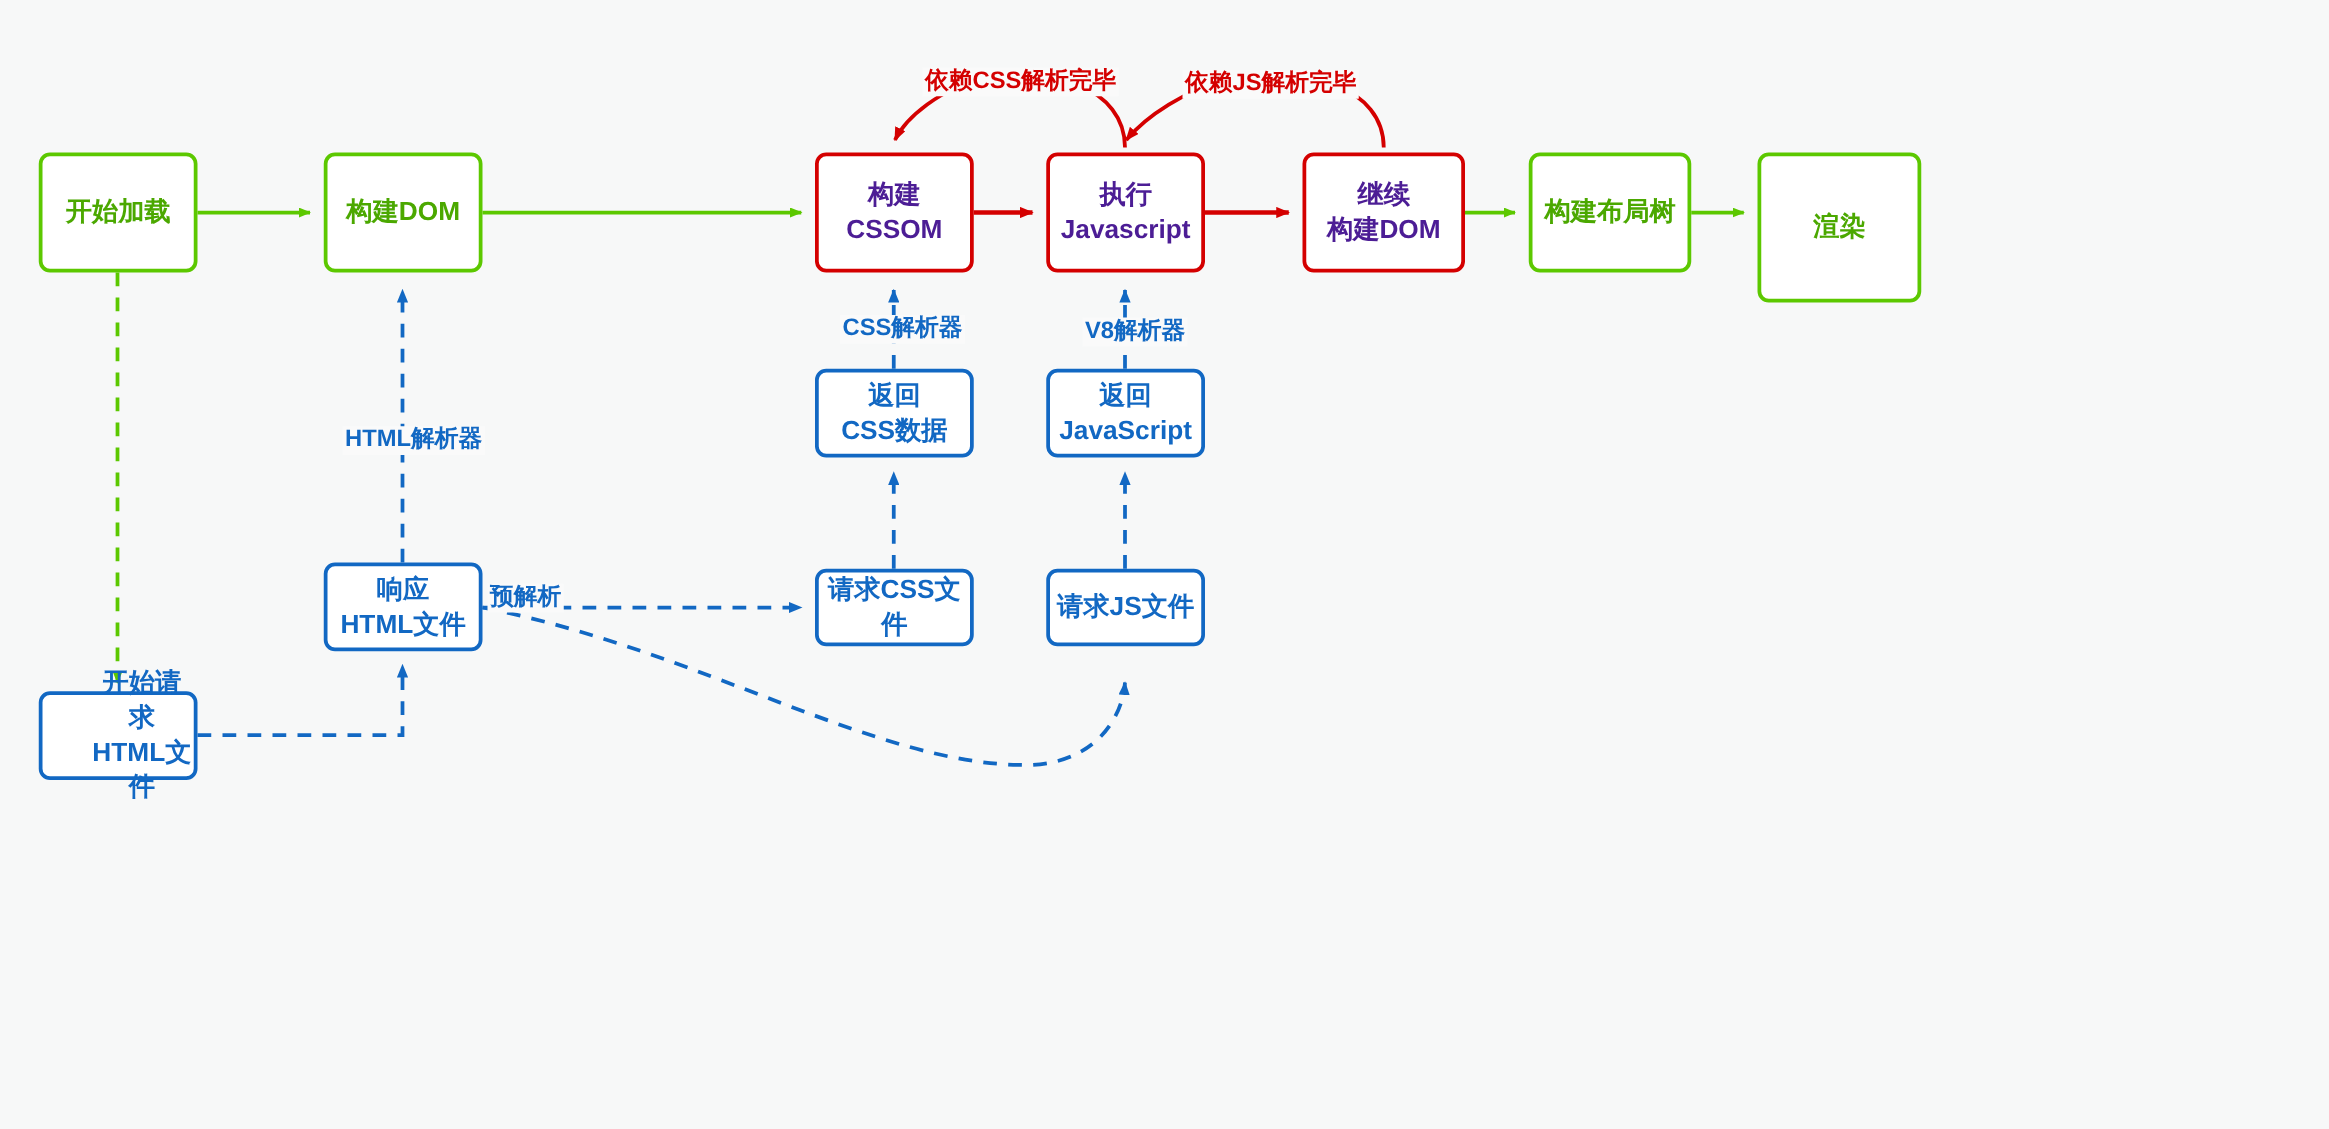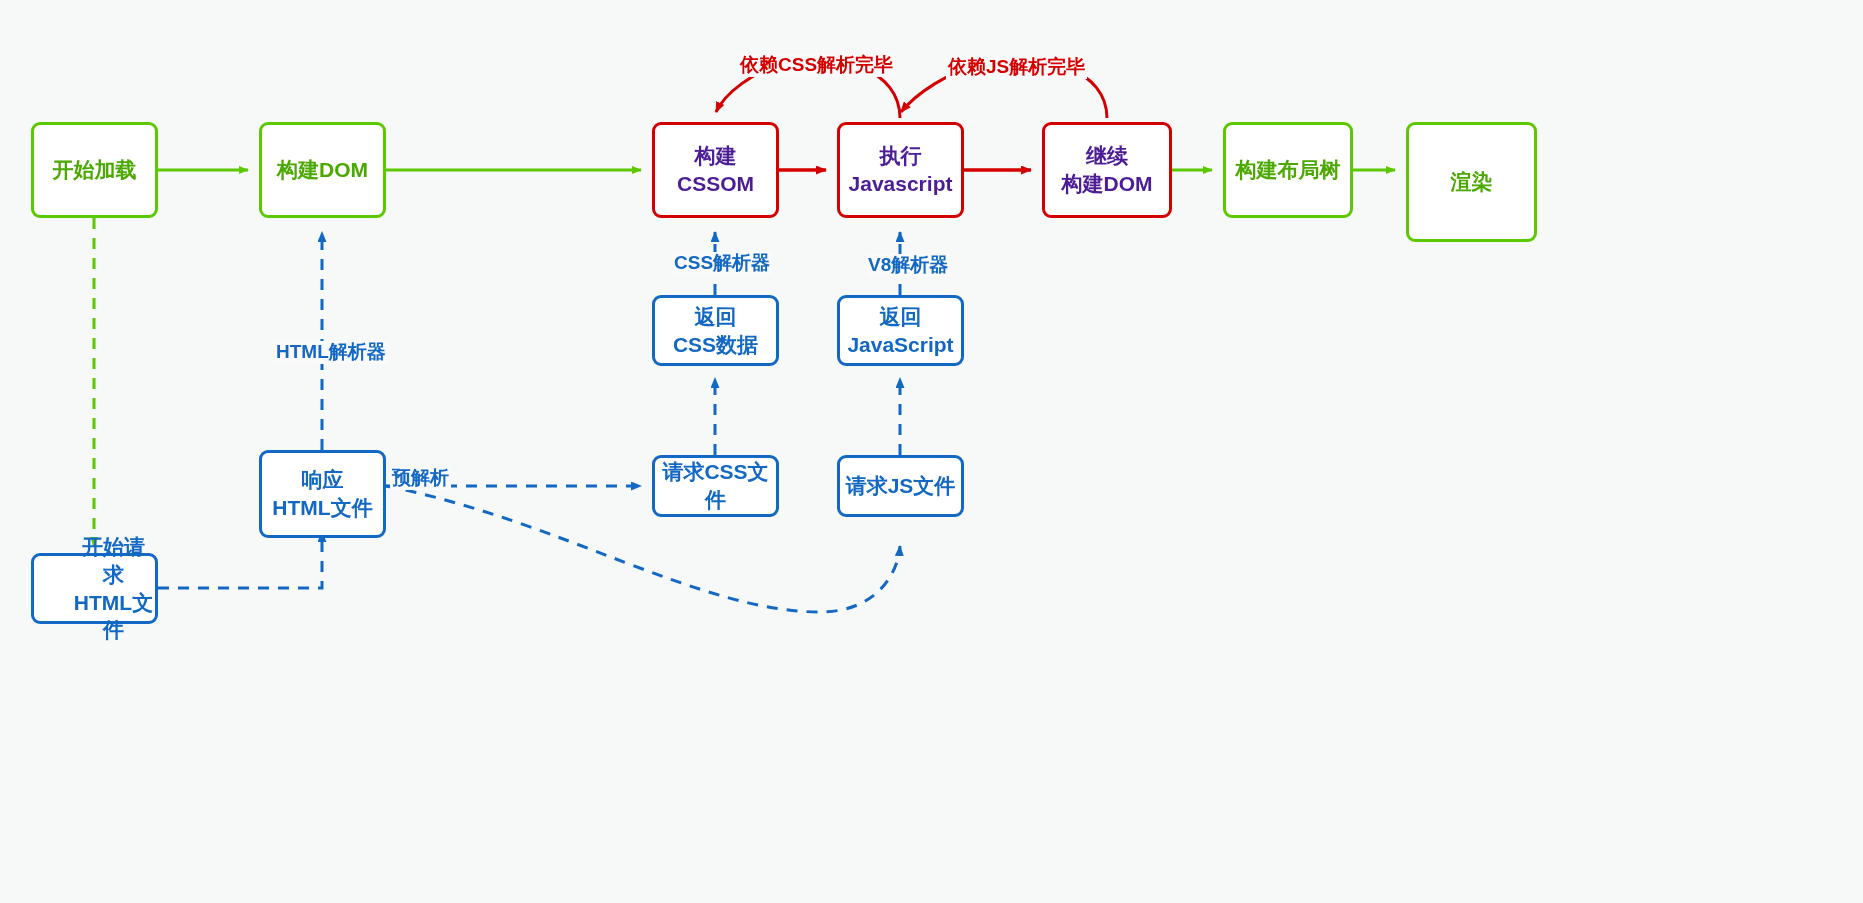--- a/index.html
+++ b/index.html
@@ -108,21 +108,21 @@
   <div class="node red" style="left:1042px; top:122px; width:130px; height:96px;">继续
 构建DOM</div>
   <div class="node green" style="left:1223px; top:122px; width:130px; height:96px;">构建布局树</div>
   <div class="node green" style="left:1406px; top:122px; width:131px; height:120px;">渲染</div>
 
   <div class="node blue" style="left:652px; top:295px; width:127px; height:71px;">返回
 CSS数据</div>
   <div class="node blue" style="left:837px; top:295px; width:127px; height:71px;">返回
 JavaScript</div>
 
-  <div class="node blue" style="left:259px; top:450px; width:127px; height:88px;">响应
+  <div class="node blue" style="left:259px; top:450px; width:127px; height:71px;">响应
 HTML文件</div>
   <div class="node blue" style="left:652px; top:455px; width:127px; height:62px;">请求CSS文件</div>
   <div class="node blue" style="left:837px; top:455px; width:127px; height:62px;">请求JS文件</div>
   <div class="node blue" style="left:31px; top:553px; width:127px; height:71px;padding-left:38px;">开始请求
 HTML文件</div>
 
   <div class="edge-label red" style="left:738px; top:54px;text-align:right;">依赖CSS解析完毕</div>
   <div class="edge-label red" style="left:946px; top:56px;">依赖JS解析完毕</div>
   <div class="edge-label blue" style="left:672px; top:252px;">CSS解析器</div>
   <div class="edge-label blue" style="left:866px; top:254px;">V8解析器</div>

